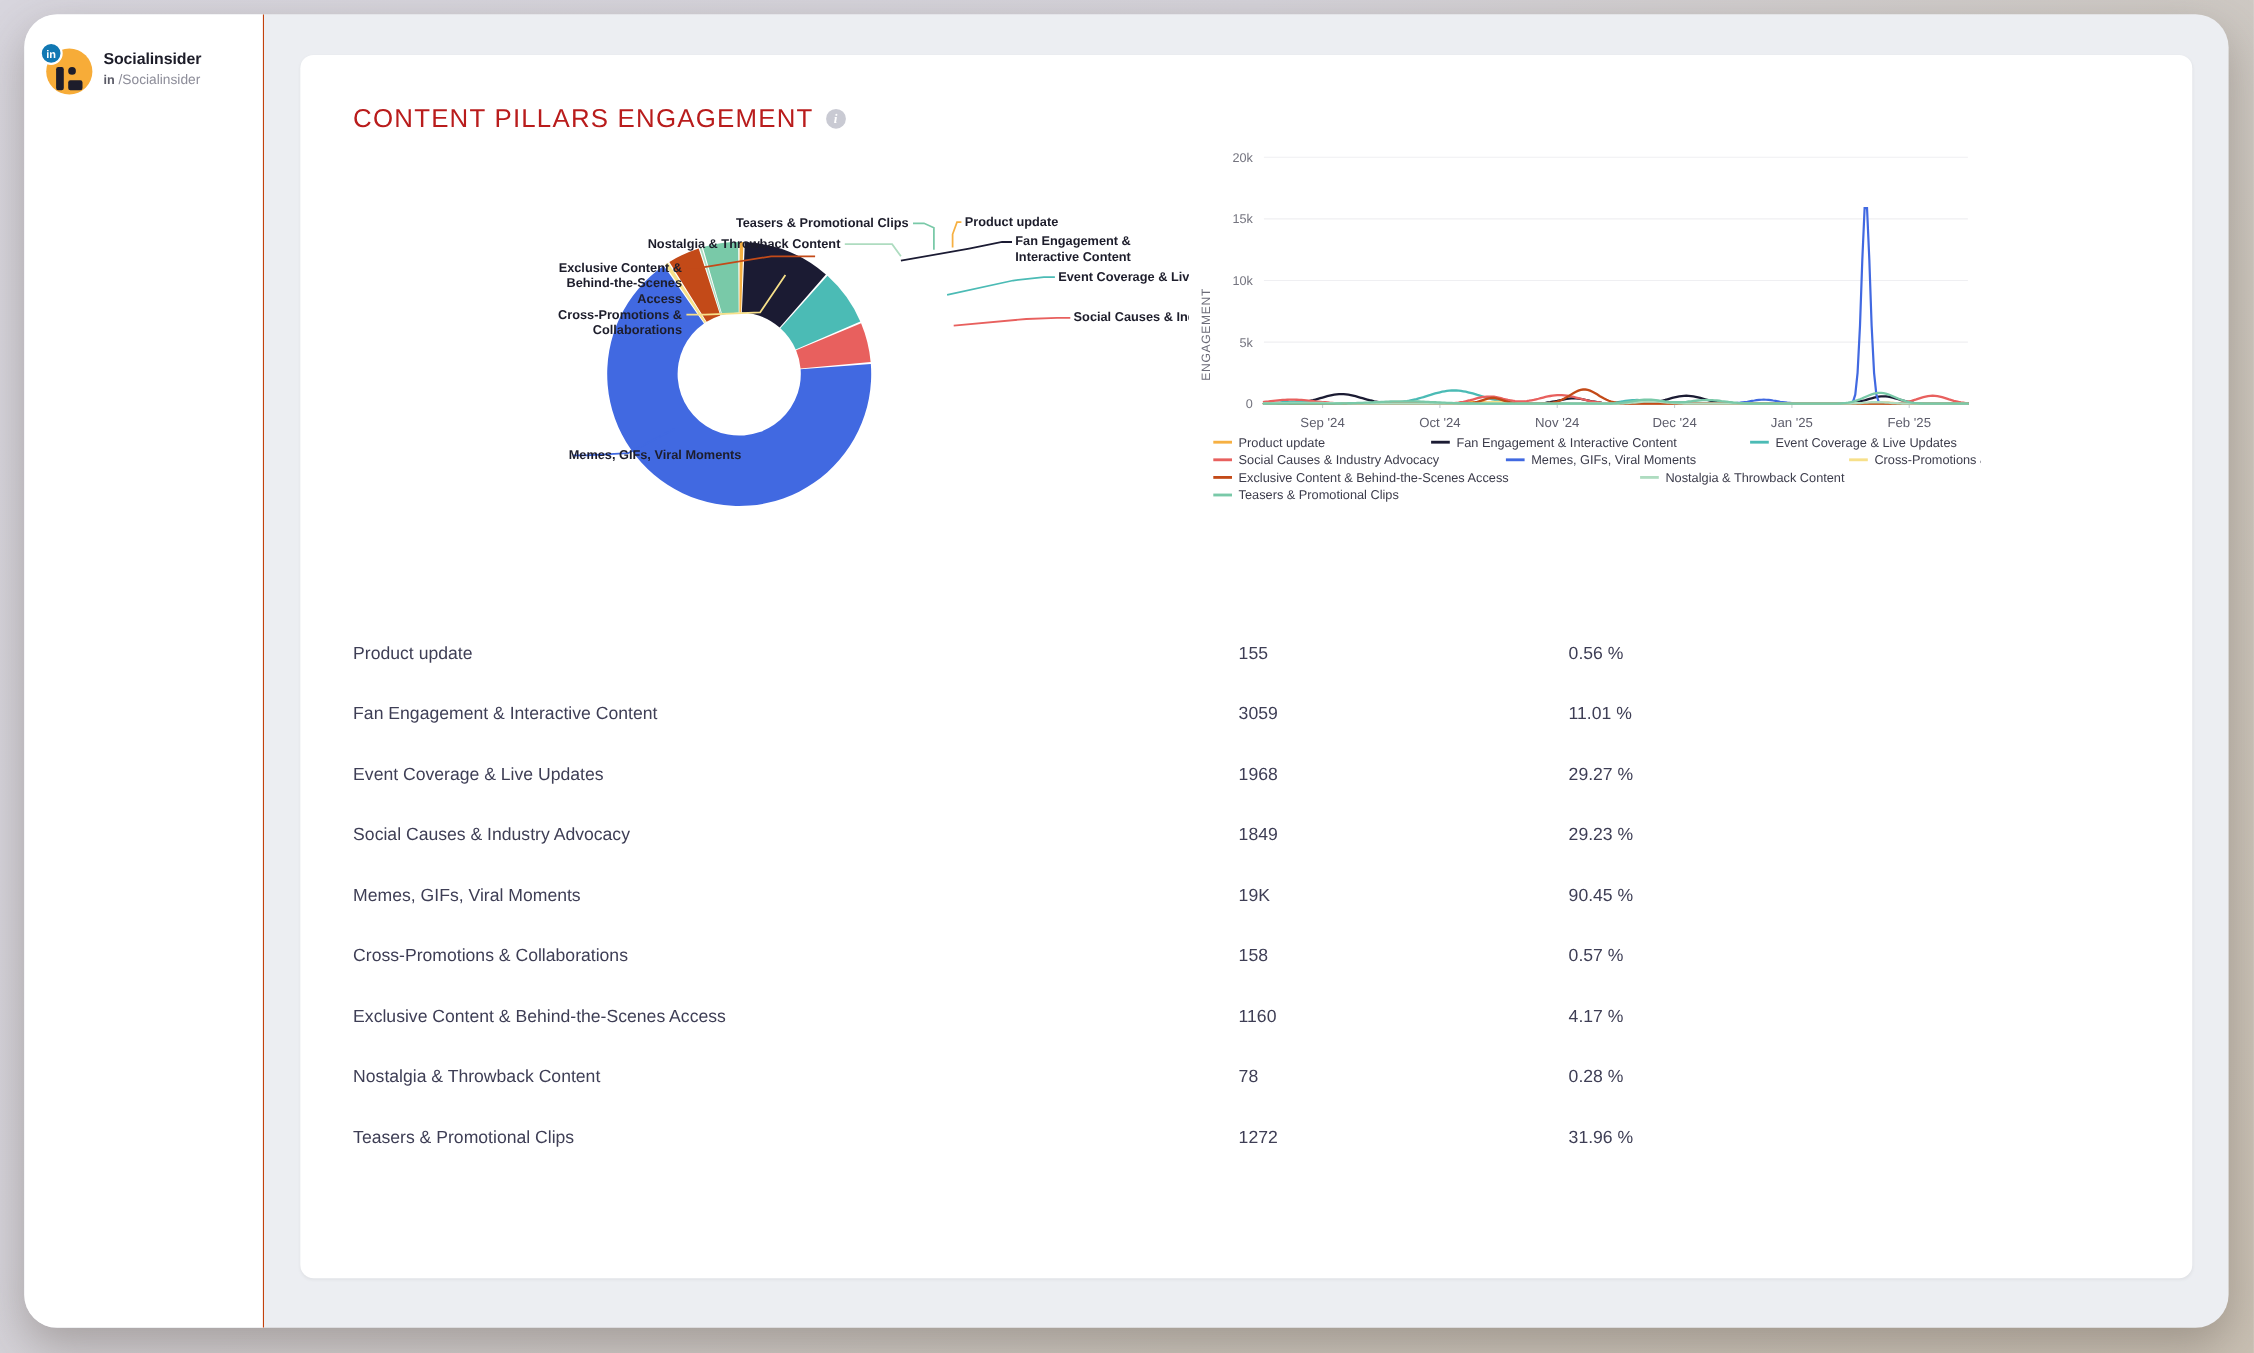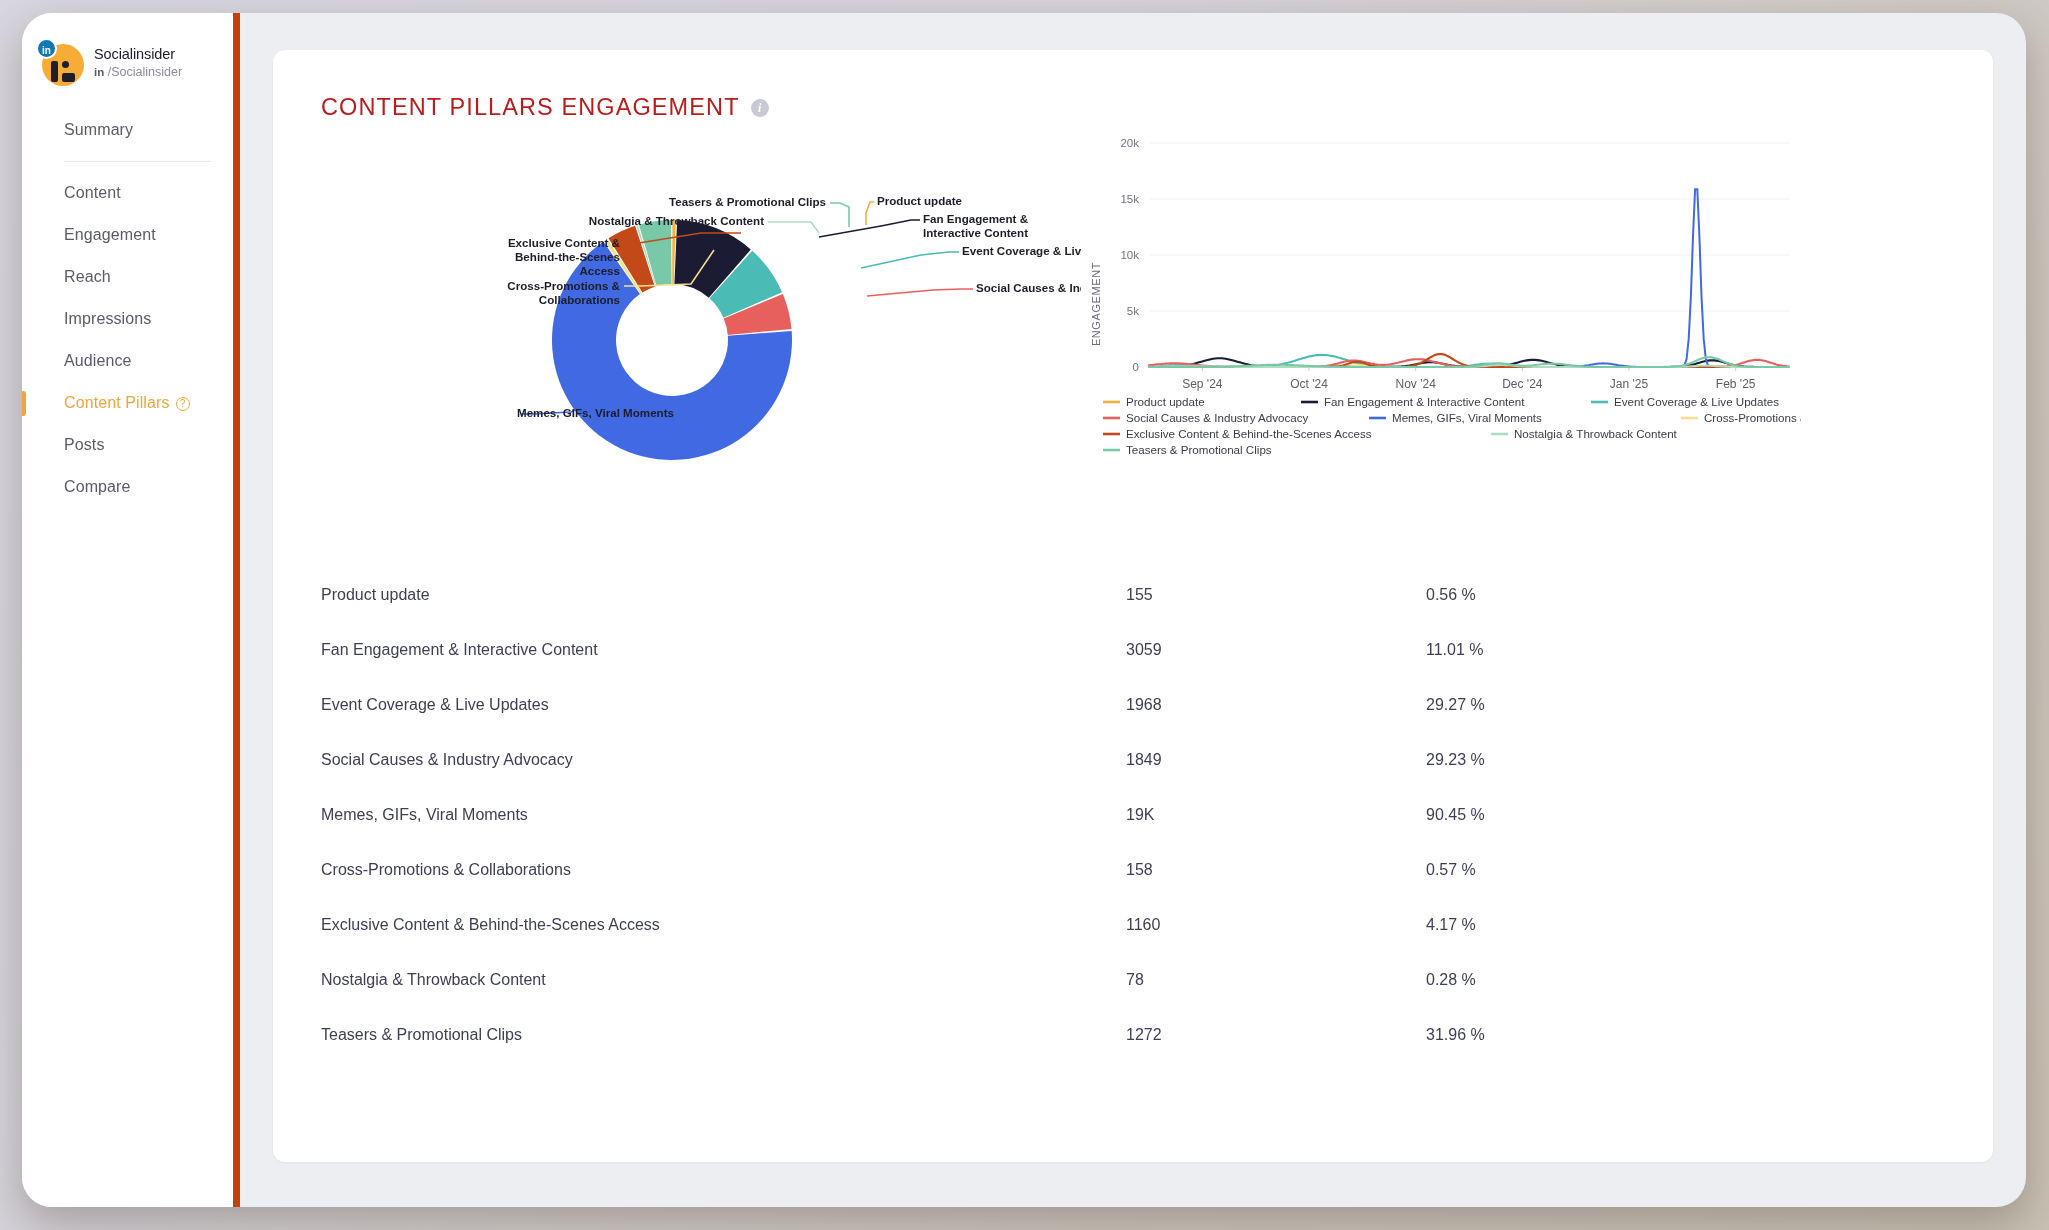--- a/index.html
+++ b/index.html
@@ -28,21 +28,21 @@
     display: flex;
     overflow: hidden;
   }
 
   
   #sidebar {
     width: 218px;
     flex: 0 0 218px;
     background: #ffffff;
     padding: 22px 0 0 0;
-    border-right: 7px solid #c2410c;
+    border-right: 1px solid #c2410c;
     position: relative;
   }
 
   .brand {
     display: flex;
     align-items: center;
     gap: 10px;
     padding: 0 14px 0 16px;
     position: relative;
     height: 56px;
@@ -59,21 +59,21 @@
   .av-bar2 { position:absolute; left:20px; top:29px; width:13px; height:9px; background:#1d1d2b; border-radius:2px;}
   .li-badge {
     position: absolute; left: -2px; top: -2px;
     width: 21px; height: 21px; border-radius: 50%;
     background: #1178b3; color: #fff;
     font-size: 10px; font-weight: bold; line-height: 21px; text-align: center;
     border: 2px solid #fff;
     font-family: "Liberation Sans", sans-serif;
   }
   .brand-text { line-height: 1.25; }
-  .brand-name { font-size: 14.5px; font-weight: normal; color: #1c1c28; letter-spacing: -.1px; }
+  .brand-name { font-size: 14.5px; font-weight: bold; color: #1c1c28; letter-spacing: -.1px; }
   .brand-handle { font-size: 12.5px; color: #8d8d99; margin-top: 2px; }
   .brand-handle b { color: #5a5a66; font-weight: bold; font-size: 11.5px; }
 
   .nav { margin-top: 18px; }
   .nav-item {
     font-size: 16px;
     color: #5b5b68;
     padding: 12px 0 12px 42px;
     cursor: pointer;
     position: relative;
@@ -156,34 +156,20 @@
       </div>
       <div class="brand-text">
         <div class="brand-name">Socialinsider</div>
         <div class="brand-handle">
           <b>in</b>
           <span>/Socialinsider</span>
         </div>
       </div>
     </div>
 
-    <nav class="nav">
-      <div class="nav-item">Summary</div>
-      <div class="nav-sep"></div>
-      <div class="nav-item">Content</div>
-      <div class="nav-item">Engagement</div>
-      <div class="nav-item">Reach</div>
-      <div class="nav-item">Impressions</div>
-      <div class="nav-item">Audience</div>
-      <div class="nav-item active">
-        <span>Content Pillars</span><span class="q-icon">?</span>
-      </div>
-      <div class="nav-item">Posts</div>
-      <div class="nav-item">Compare</div>
-    </nav>
   </aside>
 
   <main id="main">
     <section id="card">
 
       <div class="card-title-row">
         <h1 class="card-title">CONTENT PILLARS ENGAGEMENT</h1>
         <div class="info-icon">i</div>
       </div>
 

